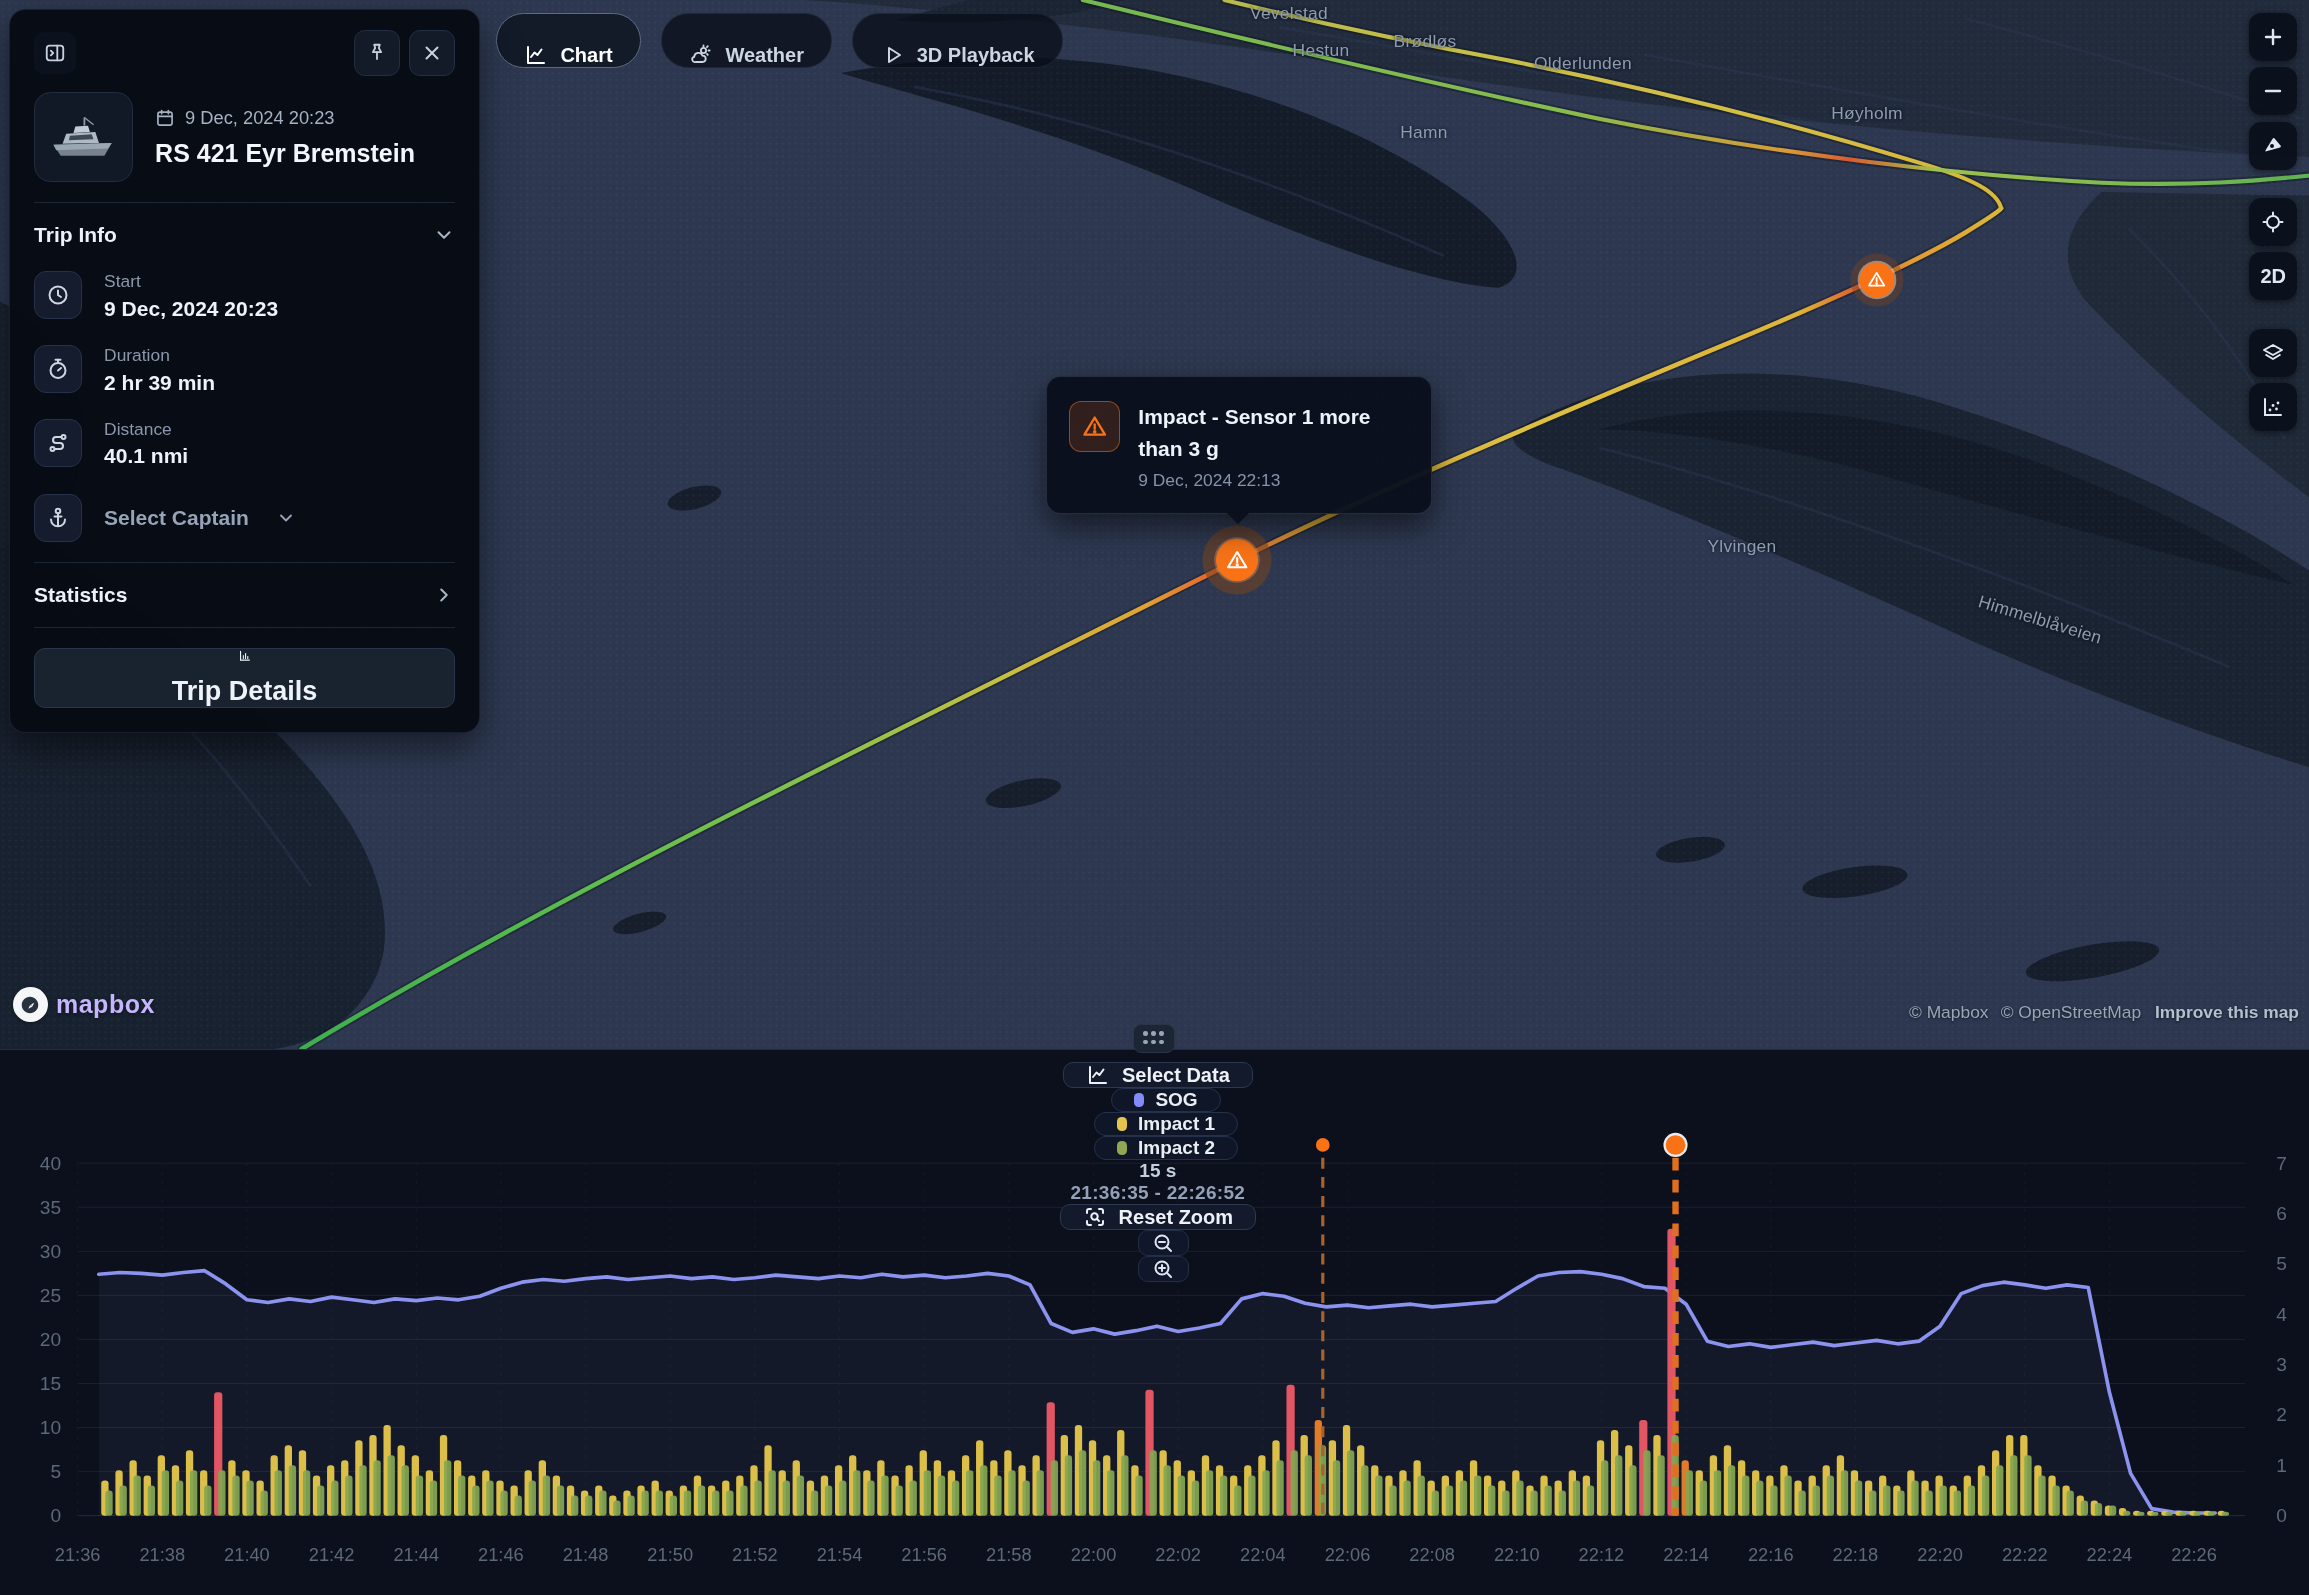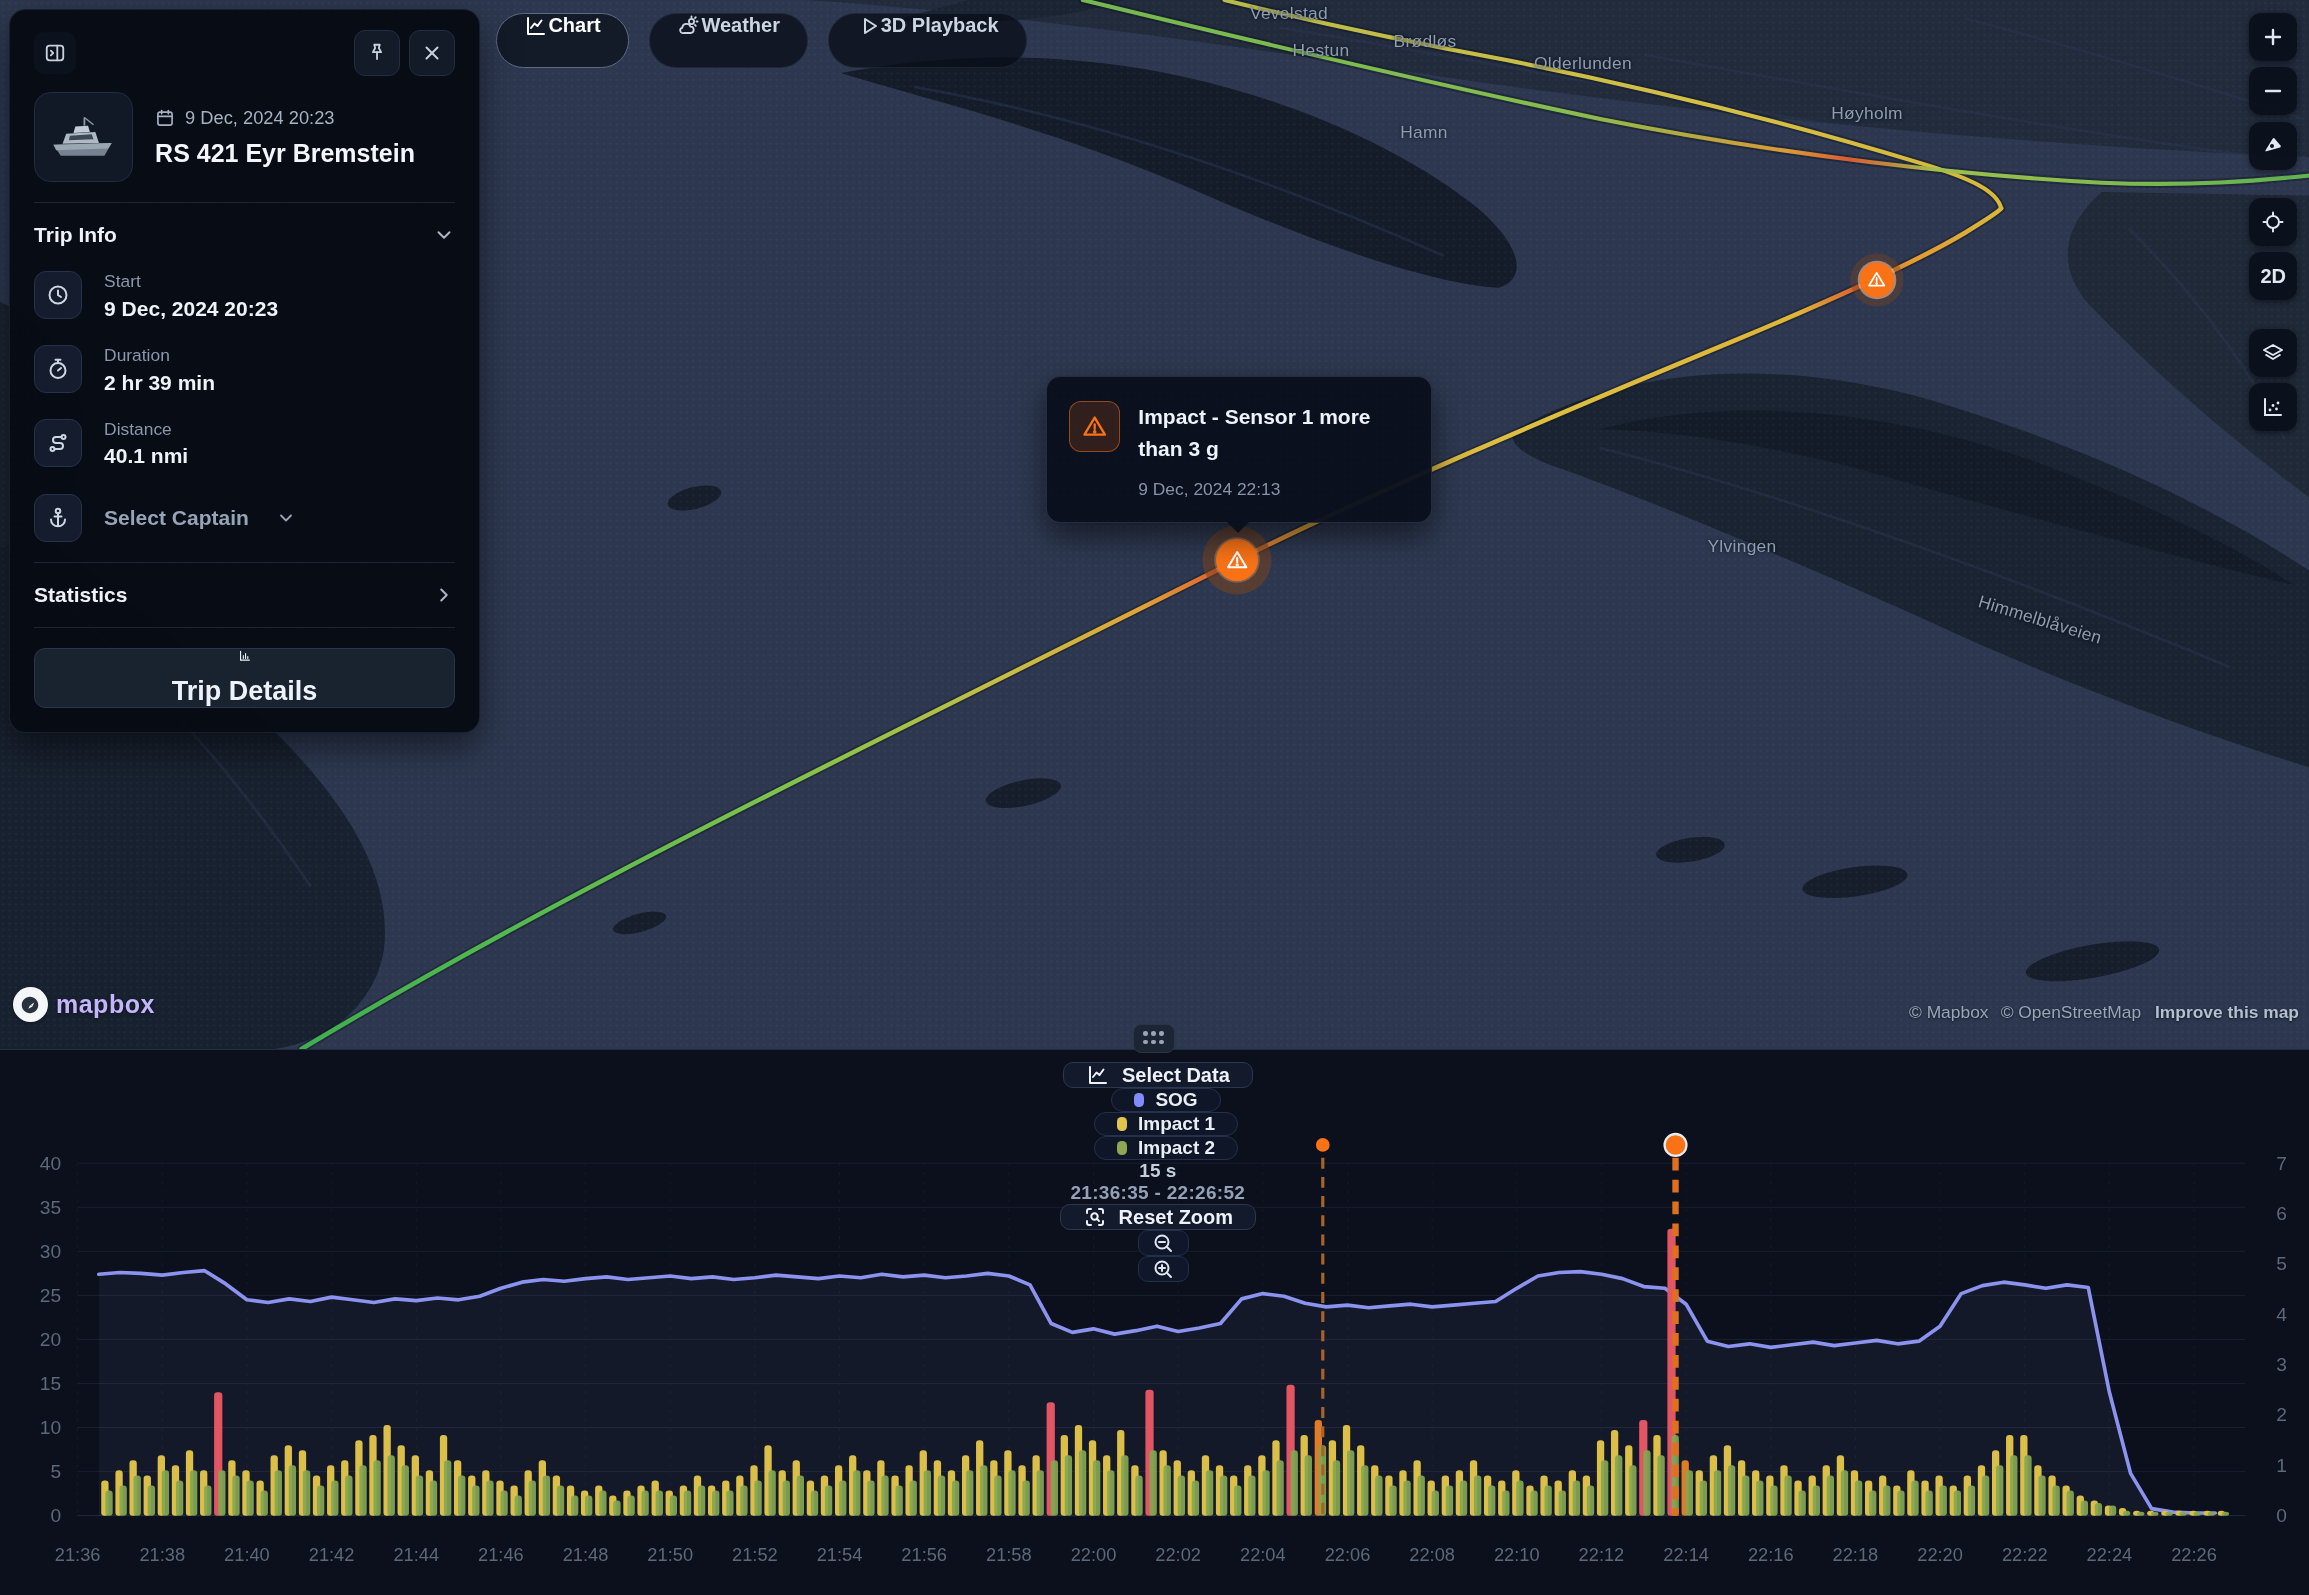--- a/index.html
+++ b/index.html
@@ -7,38 +7,38 @@
   .stage{position:relative;width:2310px;height:1595px;}
 
   
   .map{position:absolute;left:0;top:0;width:2310px;height:1049px;background:#2d3850;overflow:hidden;}
   .map-svg{position:absolute;left:0;top:0;}
   .halftone{position:absolute;inset:0;background-image:radial-gradient(rgba(175,190,215,.05) 1px,transparent 1.2px);background-size:6.4px 6.4px;pointer-events:none;}
   .place-label{position:absolute;transform:translate(-50%,-50%);color:#8e9cb0;font-size:17.4px;letter-spacing:0.3px;text-shadow:0 0.9px 3.7px rgba(4,9,18,.9);white-space:nowrap;}
 
   
   .tabs{position:absolute;left:496px;top:12.8px;display:flex;gap:20px;}
-  .tab{height:53px;padding:0 27.4px;border-radius:913px;display:flex;align-items:flex-start;gap:0;background:rgba(9,14,24,.78);color:#ccd5e2;font-size:20px;font-weight:700;border:0.9px solid rgba(58,70,92,.35);cursor:pointer;}
+  .tab{height:53px;padding:0 27.4px;border-radius:913px;display:flex;align-items:flex-end;gap:12px;background:rgba(9,14,24,.78);color:#ccd5e2;font-size:20px;font-weight:700;border:0.9px solid rgba(58,70,92,.35);cursor:pointer;}
   .tab.active{border:1.4px solid #5d6a84;background:rgba(14,20,32,.82);color:#fff;}
   .tab svg{width:24px;height:24px;}
 
   
   .map-ctrls{position:absolute;right:12.8px;top:12.8px;display:flex;flex-direction:column;}
   .mbtn{width:48px;height:48px;border-radius:12px;background:rgba(10,16,27,.94);display:flex;align-items:center;justify-content:center;color:#e2e8f1;box-shadow:0 1.8px 6.4px rgba(0,0,0,.45);margin-bottom:6.4px;cursor:pointer;font-weight:700;}
   .mbtn svg{width:24px;height:24px;}
   .gap-top{margin-top:22px;}
   .mbtn.txt{font-size:20px;}
 
   
   .tooltip{position:absolute;left:1046px;top:376px;width:386px;box-sizing:border-box;border-radius:14.6px;background:rgba(10,16,29,.97);border:0.9px solid rgba(72,86,112,.4);box-shadow:0 12.8px 33px rgba(0,0,0,.55);padding:24px 24px 22px 22px;display:flex;gap:18.3px;z-index:6;}
   .tooltip:after{content:"";position:absolute;left:179px;bottom:-11px;width:0;height:0;border-left:12.8px solid transparent;border-right:12.8px solid transparent;border-top:12px solid rgba(10,16,29,.97);}
   .tt-icon{flex:0 0 auto;width:49px;height:49px;border-radius:12px;background:rgba(249,115,22,.16);border:1.4px solid rgba(249,115,22,.5);display:flex;align-items:center;justify-content:center;}
   .tt-icon svg{width:27.4px;height:27.4px;}
   .tt-title{font-size:21px;font-weight:700;color:#eef3fa;line-height:1.5;width:274px;}
-  .tt-time{margin-top:15px;font-size:17.4px;color:#8793a8;}
+  .tt-time{margin-top:6px;font-size:17.4px;color:#8793a8;}
 
   
   .marker{position:absolute;transform:translate(-50%,-50%);z-index:5;}
   .halo{position:absolute;left:50%;top:50%;transform:translate(-50%,-50%);border-radius:50%;}
   .mk-core{position:absolute;left:50%;top:50%;transform:translate(-50%,-50%);border-radius:50%;background:#f97316;display:flex;align-items:center;justify-content:center;}
   .mk-core svg{width:58%;height:58%;}
 
   
   .mapbox-logo{position:absolute;left:12.8px;top:987px;display:flex;align-items:center;gap:8.2px;z-index:4;}
   .mapbox-logo .disc{width:35px;height:35px;border-radius:50%;background:#f4f6f8;display:flex;align-items:center;justify-content:center;box-shadow:0 0.9px 3.7px rgba(0,0,0,.4);}

